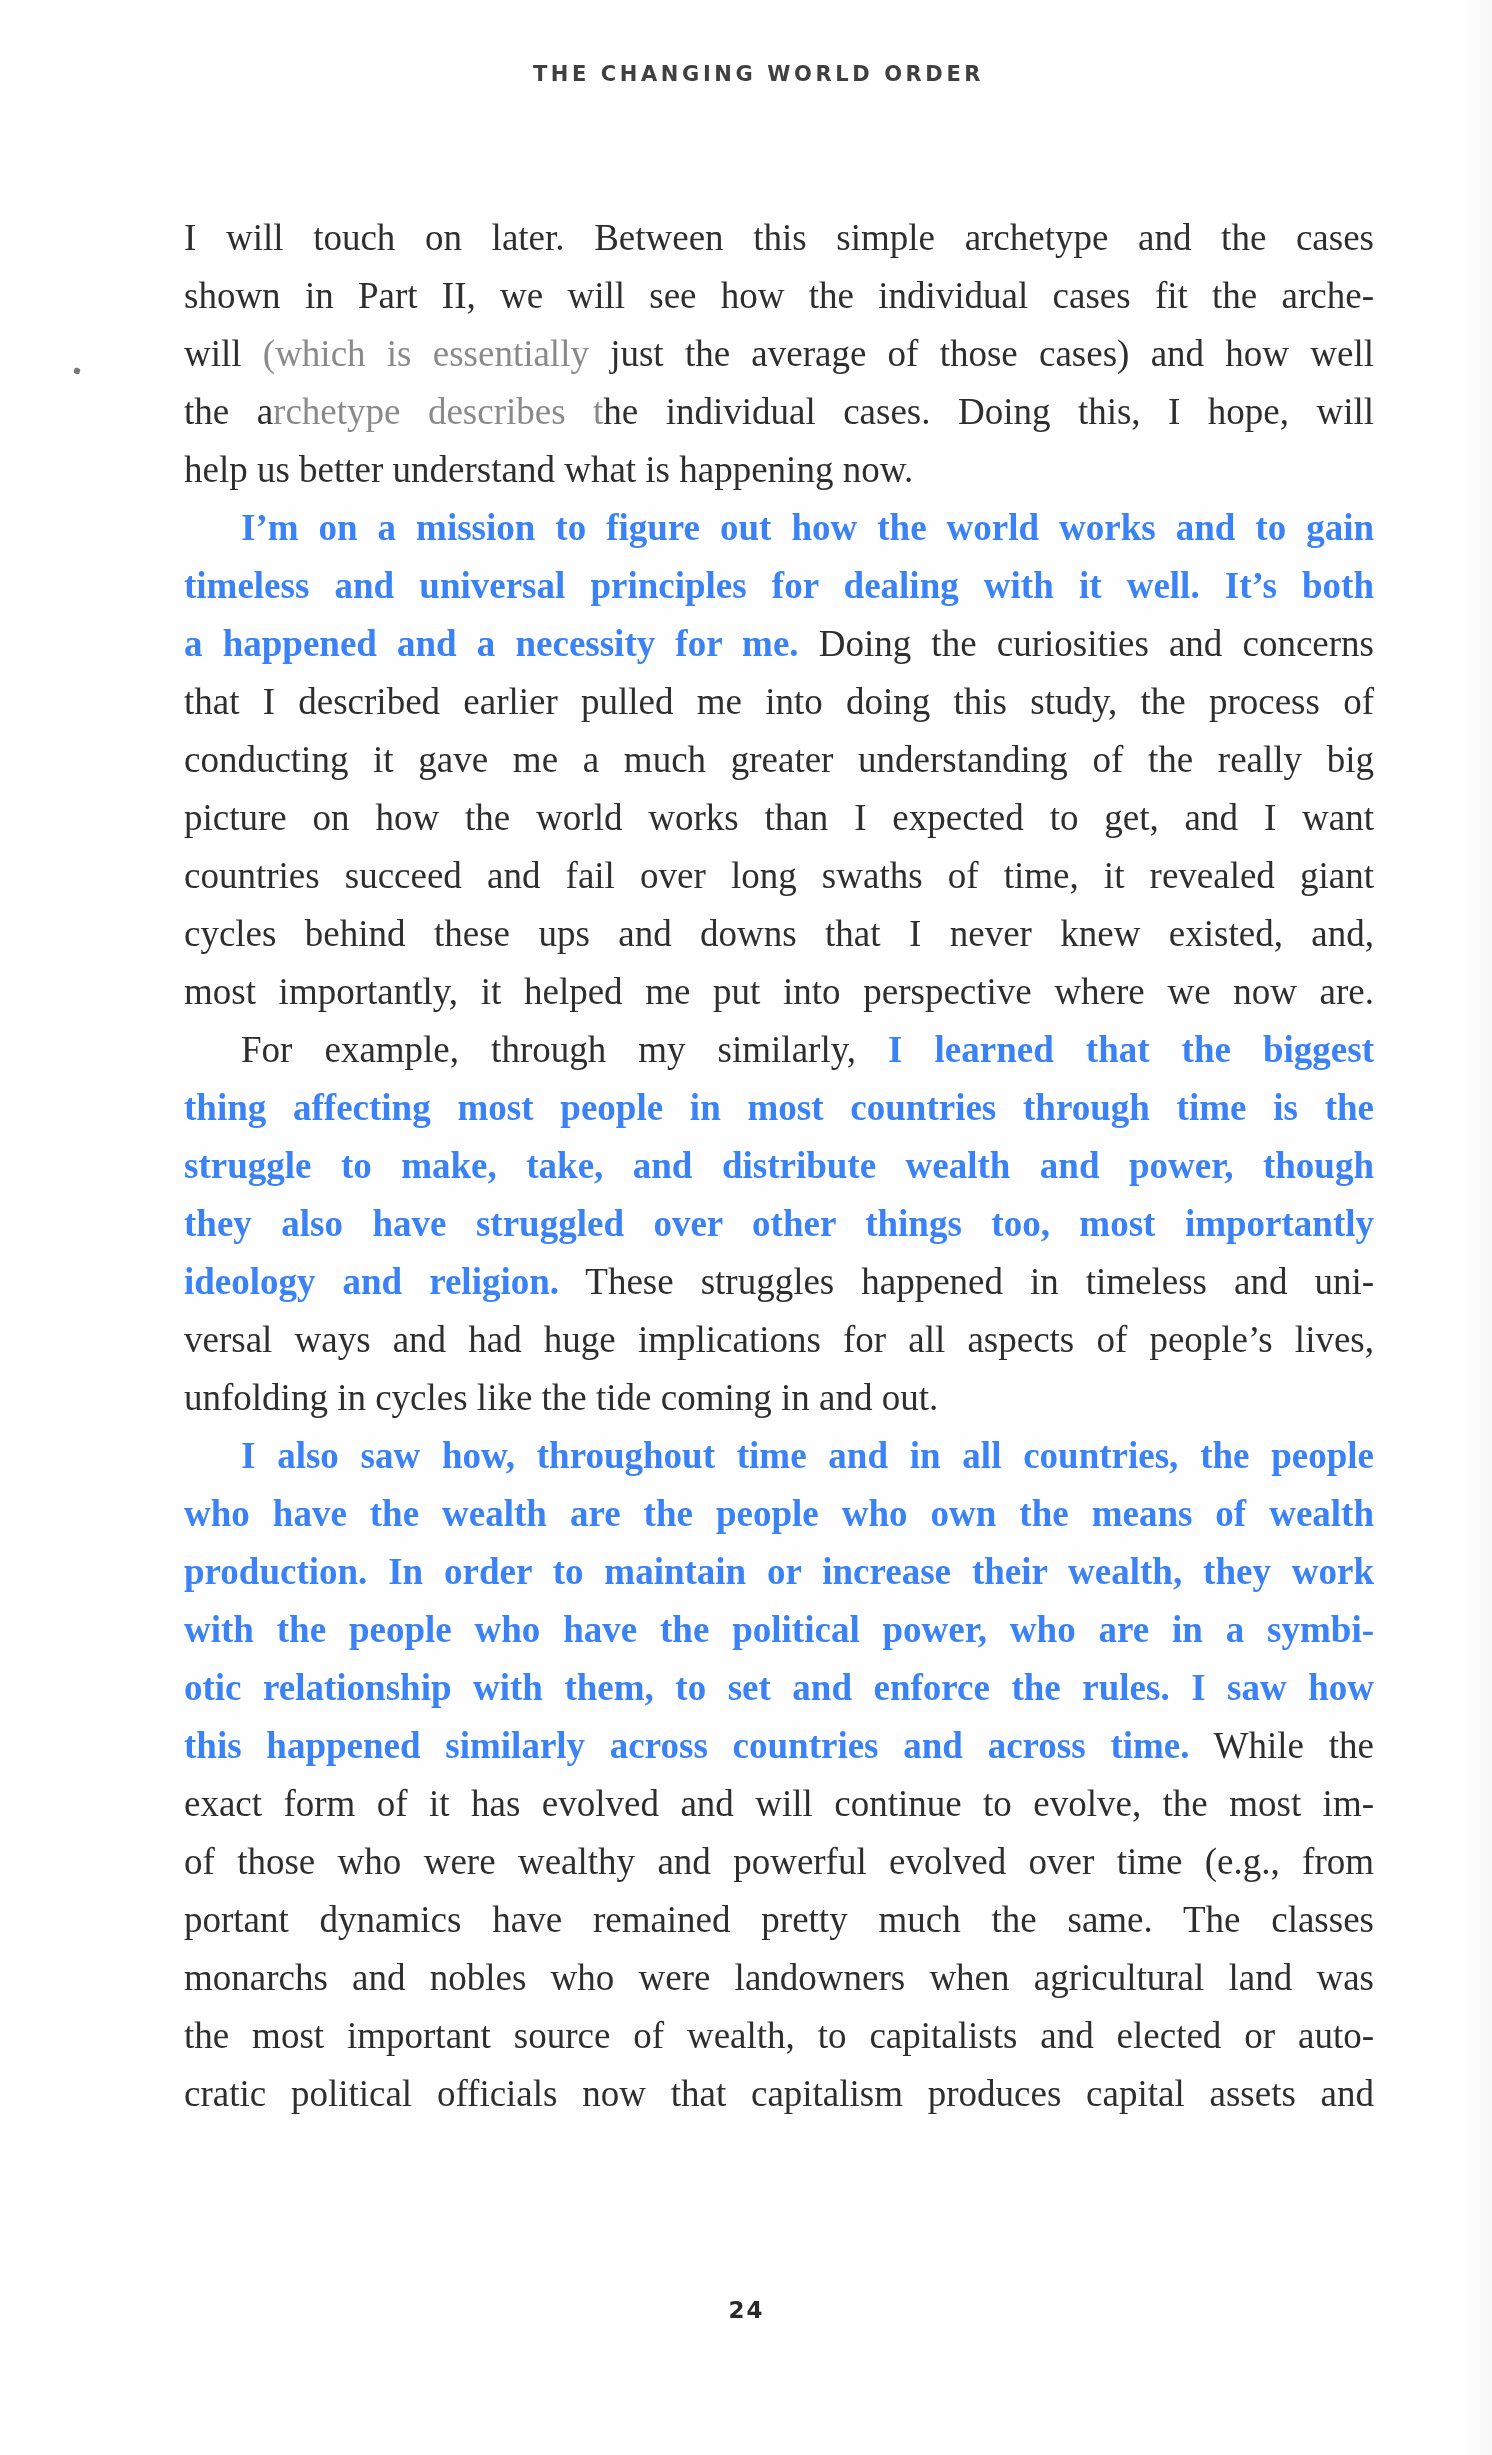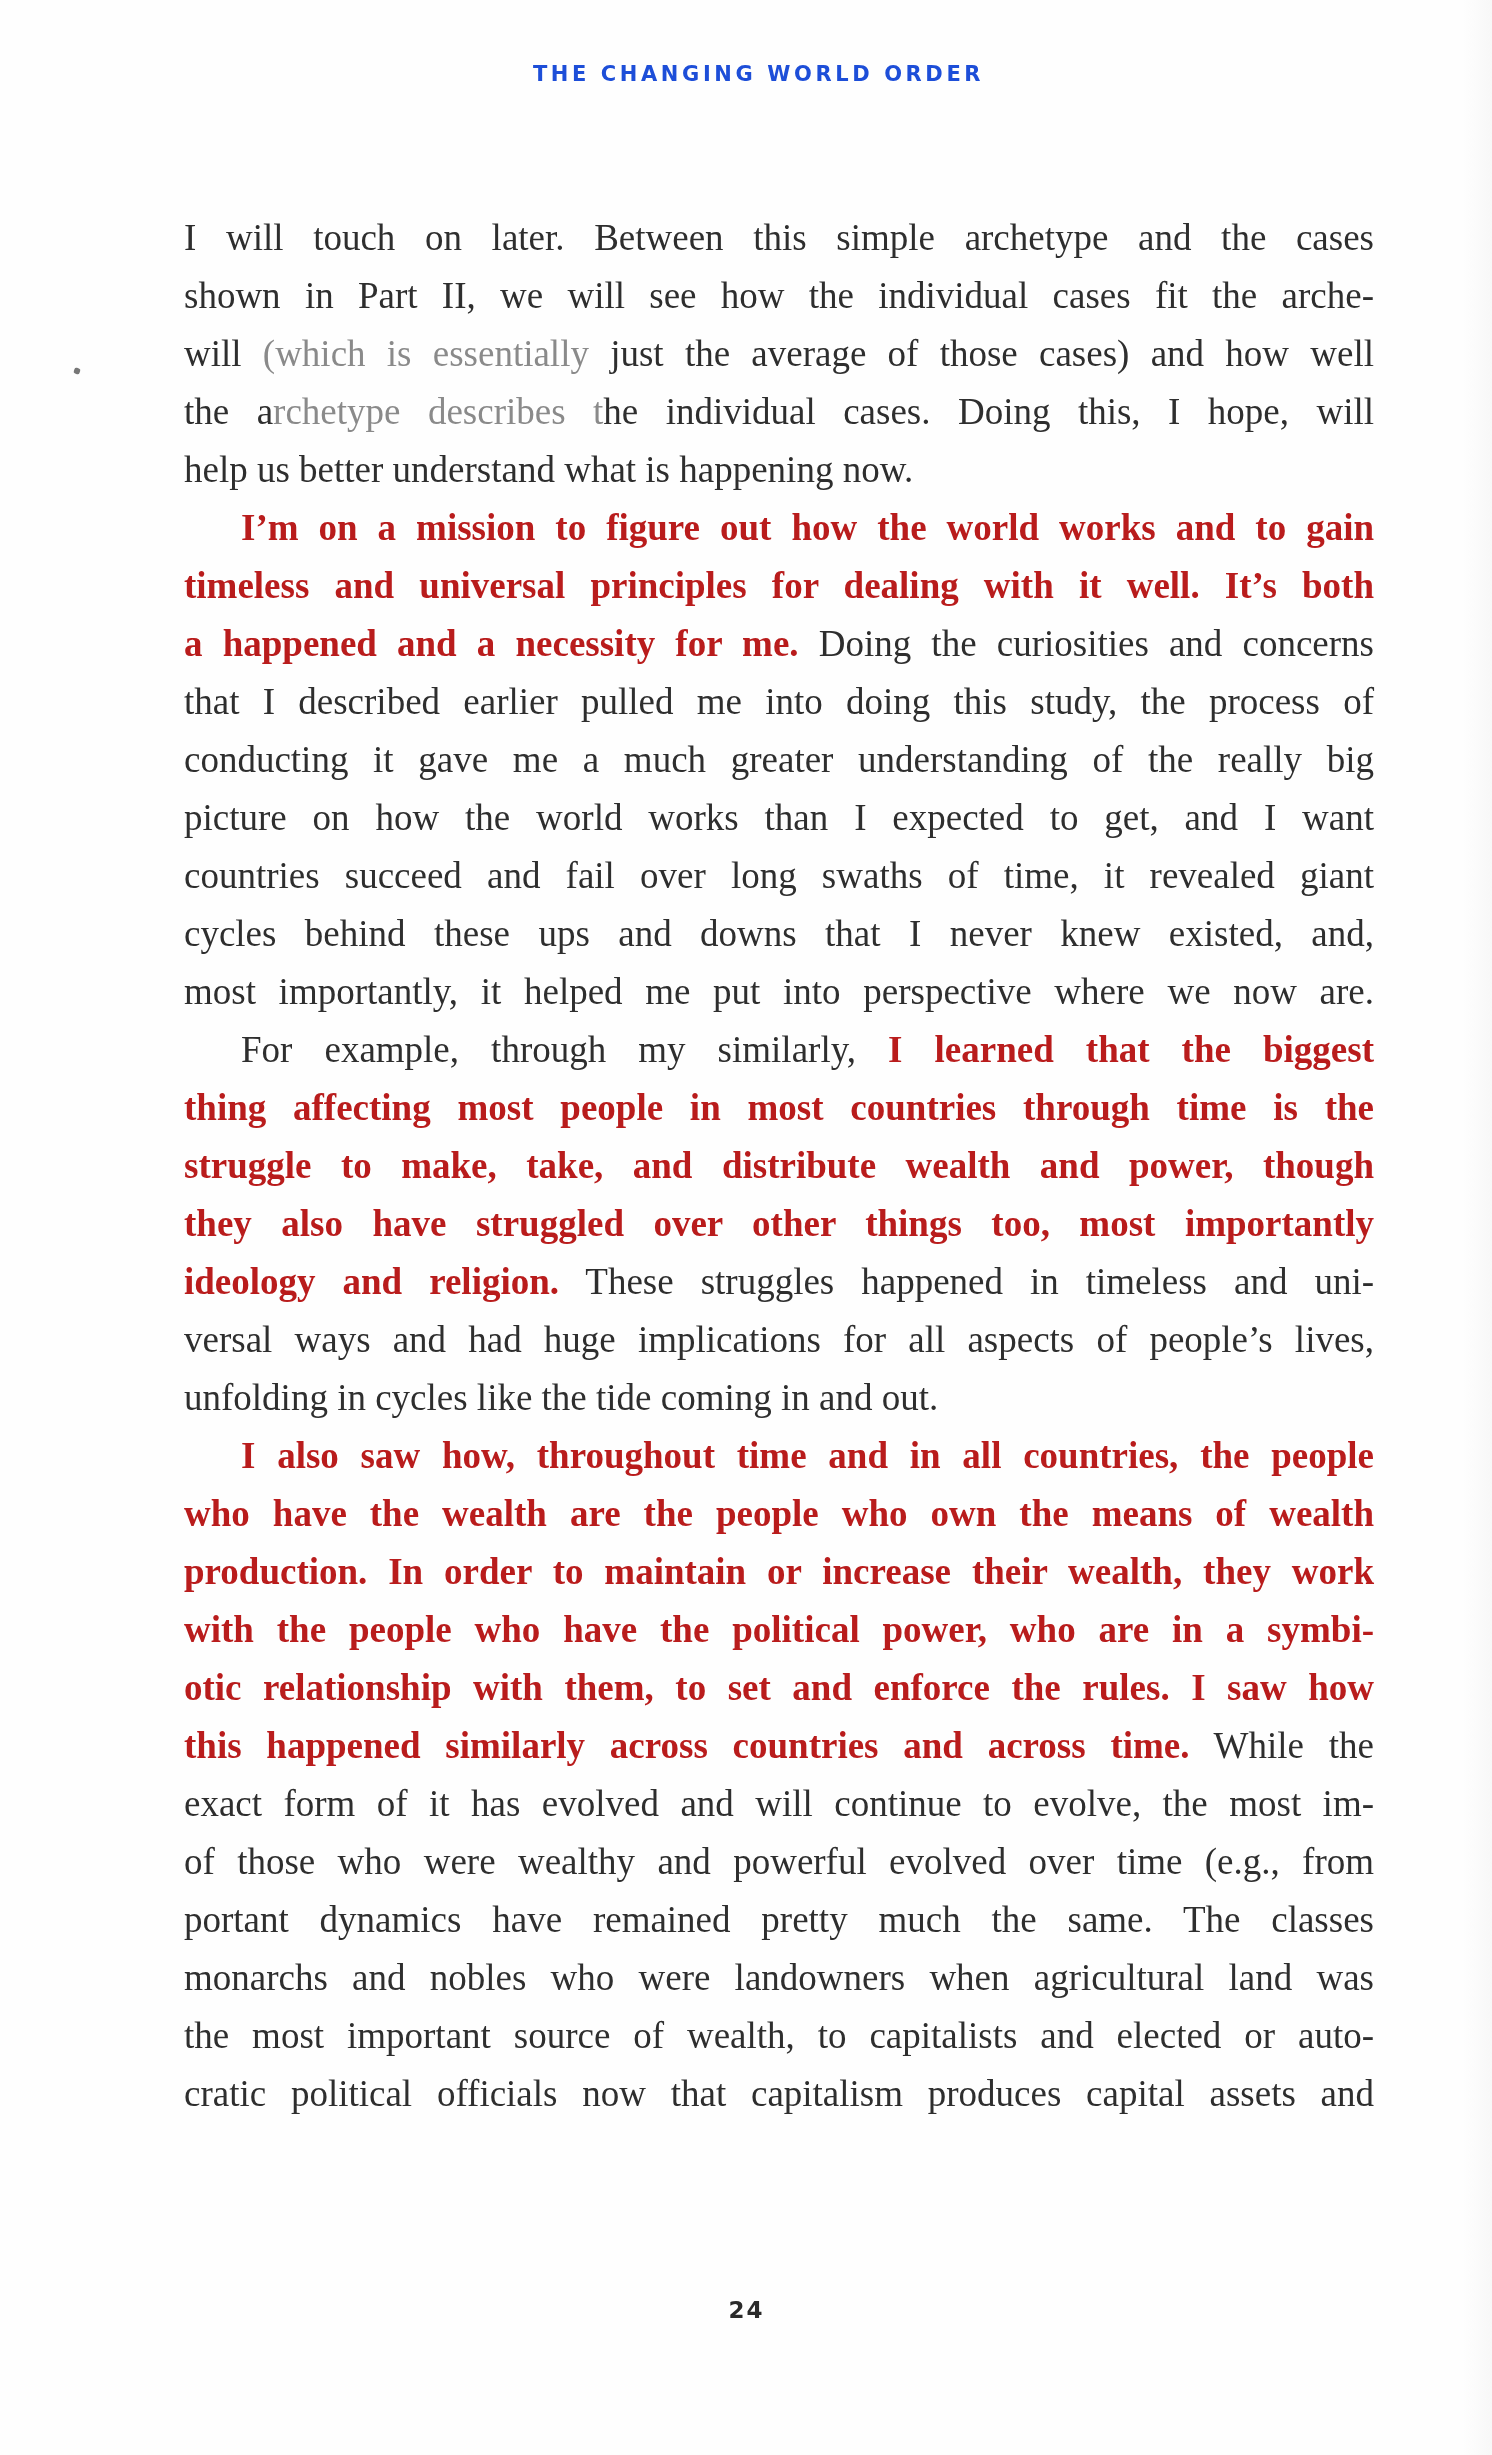--- a/index.html
+++ b/index.html
@@ -23,21 +23,21 @@
     .running-head {
       position: absolute;
       top: 62px;
       left: 0;
       width: 1493px;
       text-align: center;
       font-family: "DejaVu Sans", sans-serif;
       font-weight: bold;
       font-size: 21px;
       letter-spacing: 3.6px;
-      color: #1d4ed8;
+      color: #404040;
       padding-left: 24px;
       box-sizing: border-box;
     }
     .body-text {
       position: absolute;
       left: 184px;
       top: 209px;
       width: 1190px;
       font-family: "Liberation Serif", "DejaVu Serif", serif;
       font-size: 37px;
@@ -53,21 +53,21 @@
       overflow: visible;
     }
     .line.last {
       text-align-last: left;
     }
     .line.indent {
       padding-left: 57px;
     }
     .line b {
       font-weight: bold;
-      color: #b91c1c;
+      color: #3b82f6;
     }
     .faded {
       color: #8a8a8a;
     }
     .margin-mark {
       position: absolute;
       left: 74px;
       top: 368px;
       width: 6px;
       height: 6px;

